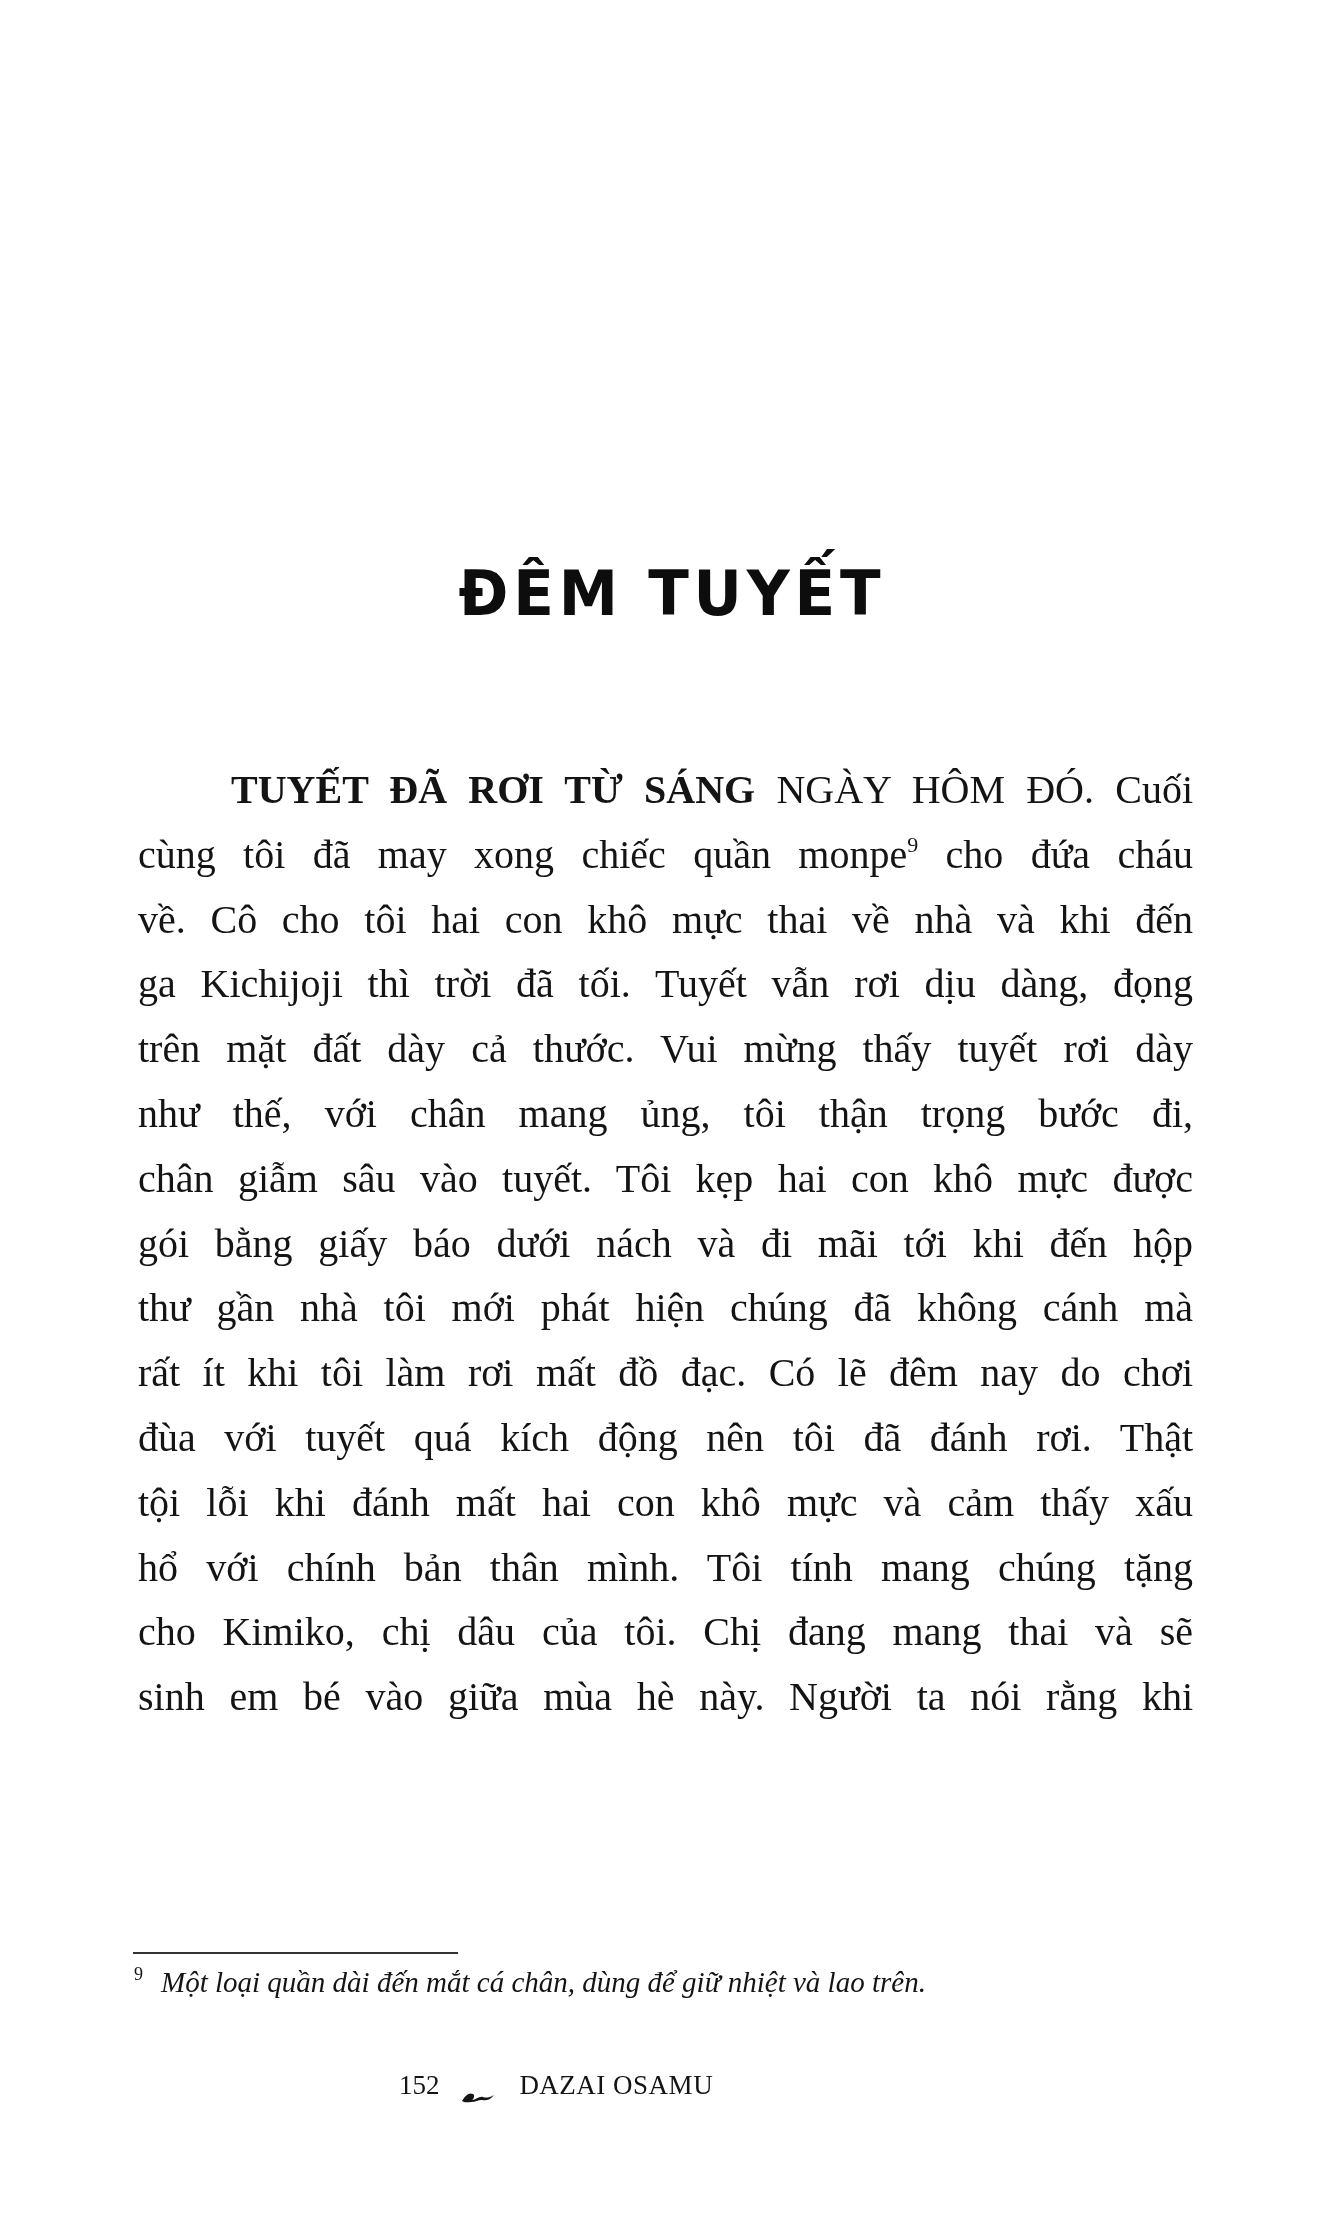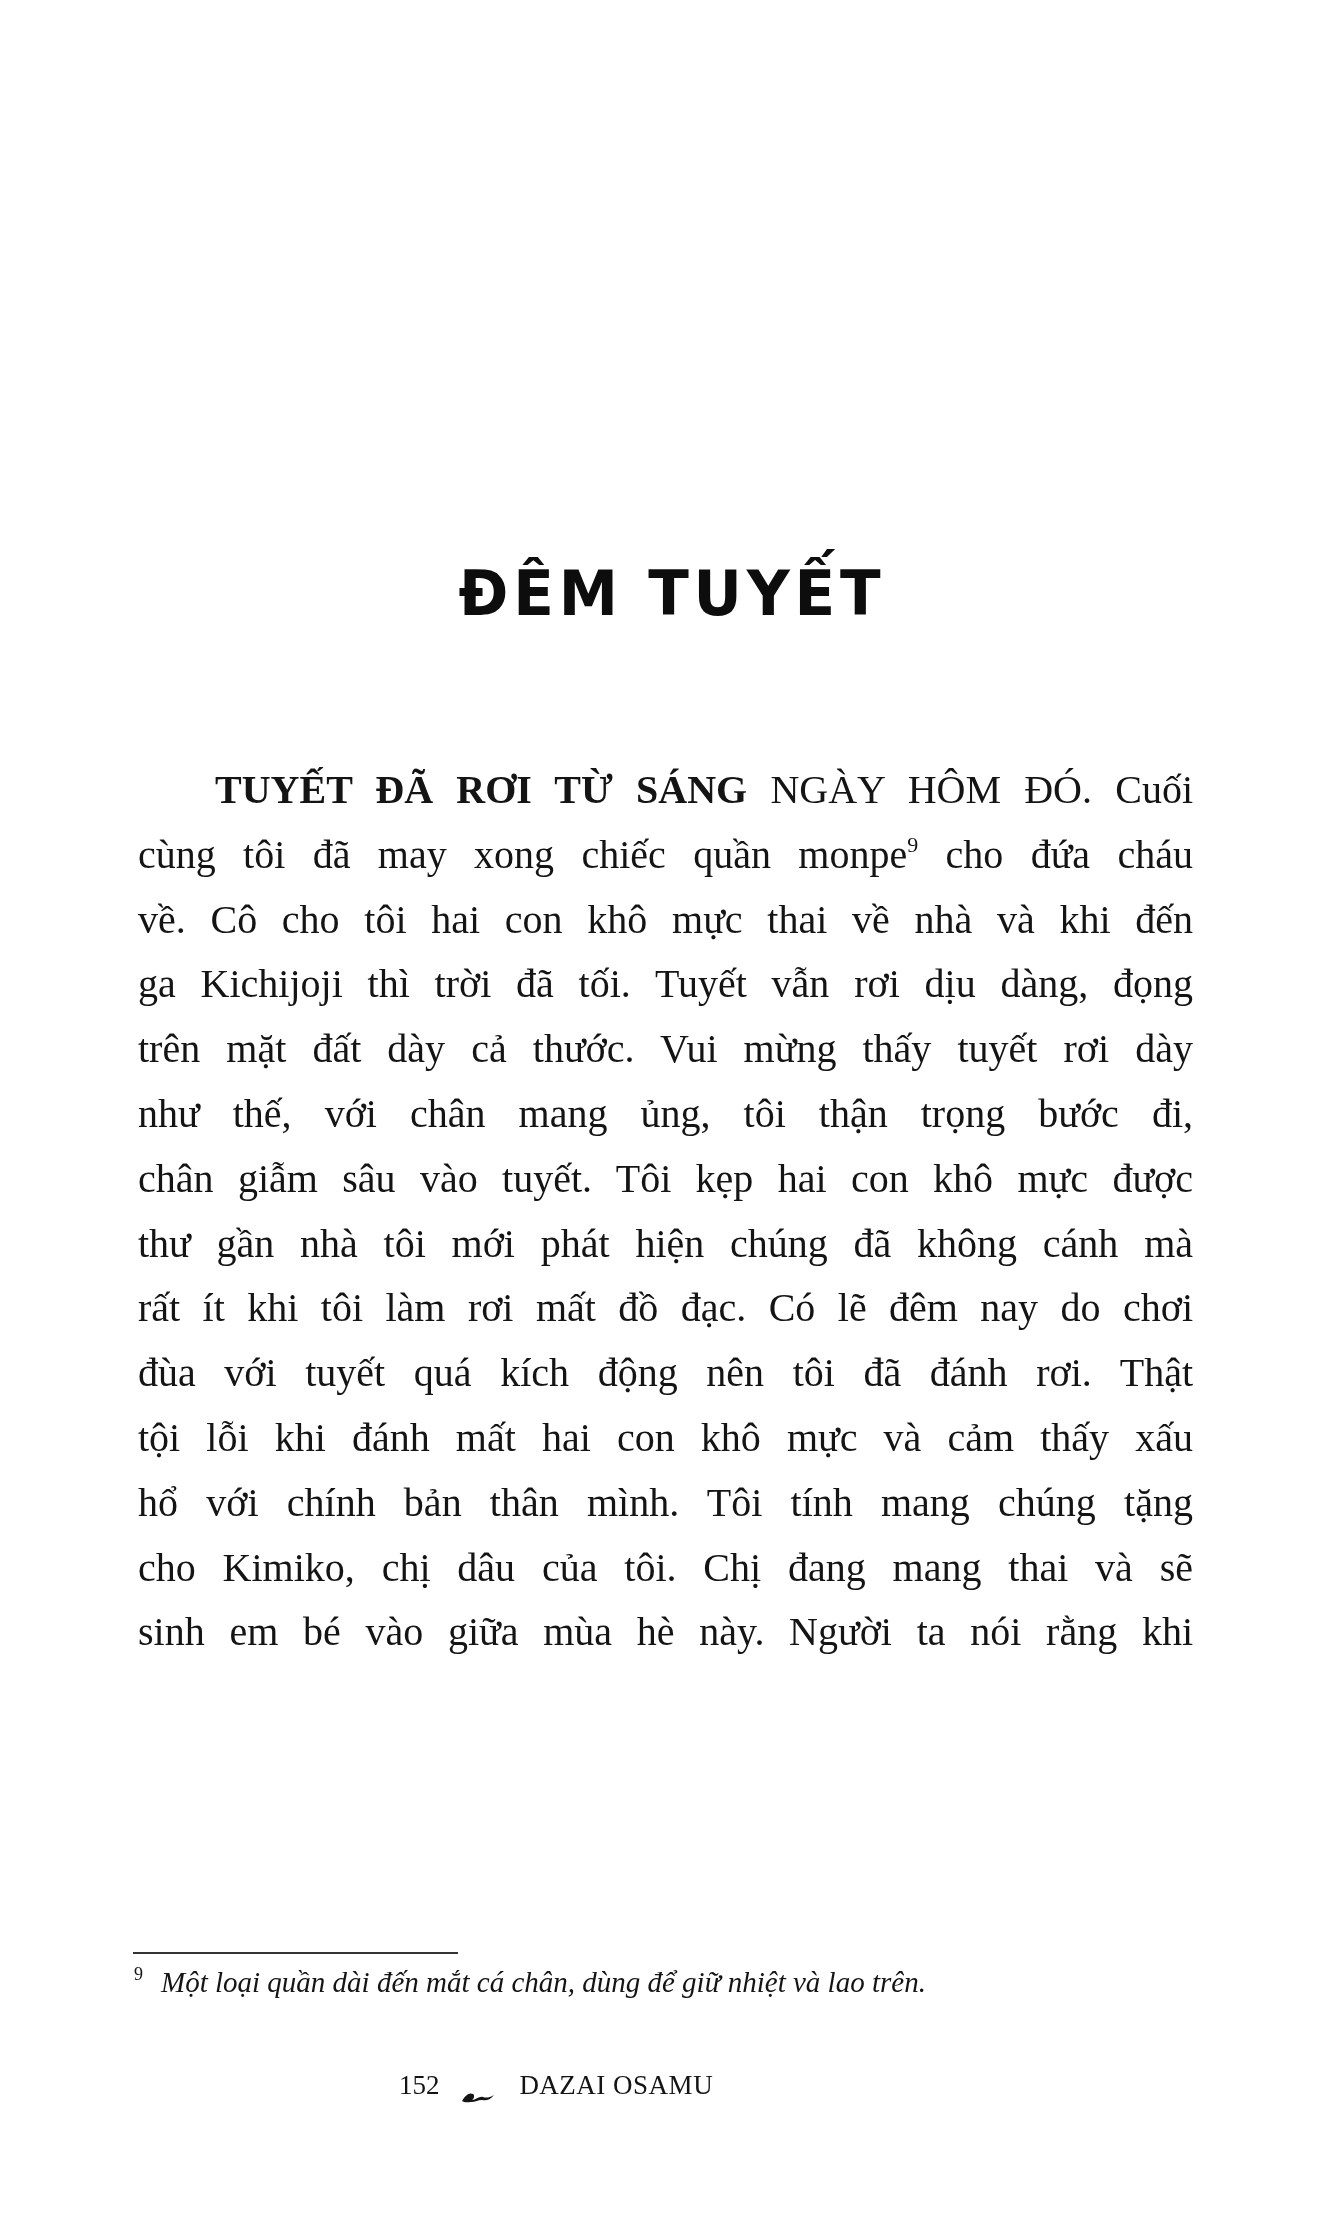--- a/index.html
+++ b/index.html
@@ -44,20 +44,21 @@
       white-space: nowrap;
       text-align: justify;
       text-align-last: justify;
       overflow: visible;
     }
     .line.indent {
       padding-left: 77px;
     }
     .lead-bold {
       font-weight: bold;
+      margin-left: 16px;
     }
     sup.fn-ref {
       font-size: 22px;
       line-height: 0;
       vertical-align: 16px;
     }
     .footnote-rule {
       position: absolute;
       left: 133px;
       top: 1952px;
@@ -116,20 +117,21 @@
 <div class="chapter-title">ĐÊM TUYẾT</div>
 
 <div class="body-text">
   <span class="line indent"><span class="lead-bold">TUYẾT ĐÃ RƠI TỪ SÁNG</span><span> NGÀY HÔM ĐÓ. Cuối</span></span>
   <span class="line"><span>cùng tôi đã may xong chiếc quần monpe</span><sup class="fn-ref">9</sup><span> cho đứa cháu</span></span>
   <span class="line">về. Cô cho tôi hai con khô mực thai về nhà và khi đến</span>
   <span class="line">ga Kichijoji thì trời đã tối. Tuyết vẫn rơi dịu dàng, đọng</span>
   <span class="line">trên mặt đất dày cả thước. Vui mừng thấy tuyết rơi dày</span>
   <span class="line">như thế, với chân mang ủng, tôi thận trọng bước đi,</span>
   <span class="line">chân giẫm sâu vào tuyết. Tôi kẹp hai con khô mực được</span>
+  <span class="line">gói bằng giấy báo dưới nách và đi mãi tới khi đến hộp</span>
   <span class="line">thư gần nhà tôi mới phát hiện chúng đã không cánh mà</span>
   <span class="line">rất ít khi tôi làm rơi mất đồ đạc. Có lẽ đêm nay do chơi</span>
   <span class="line">đùa với tuyết quá kích động nên tôi đã đánh rơi. Thật</span>
   <span class="line">tội lỗi khi đánh mất hai con khô mực và cảm thấy xấu</span>
   <span class="line">hổ với chính bản thân mình. Tôi tính mang chúng tặng</span>
   <span class="line">cho Kimiko, chị dâu của tôi. Chị đang mang thai và sẽ</span>
   <span class="line">sinh em bé vào giữa mùa hè này. Người ta nói rằng khi</span>
 </div>
 
 <div class="footnote-rule"></div>

